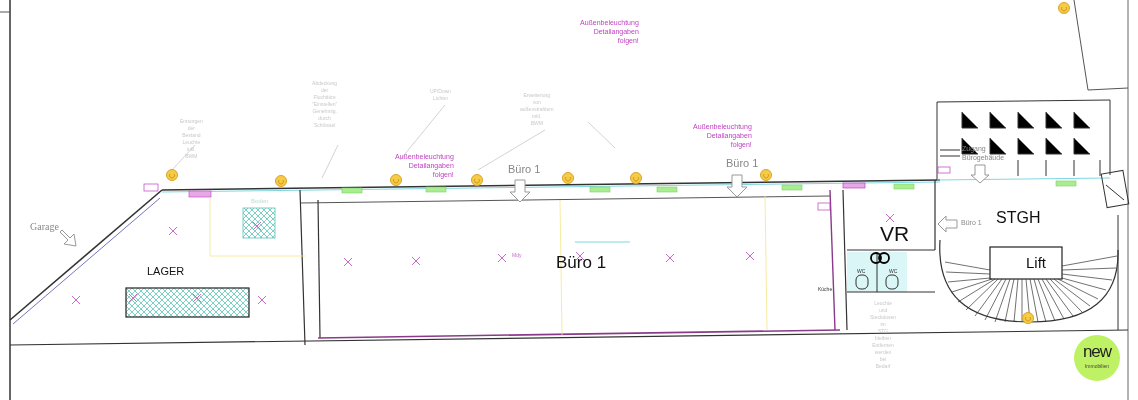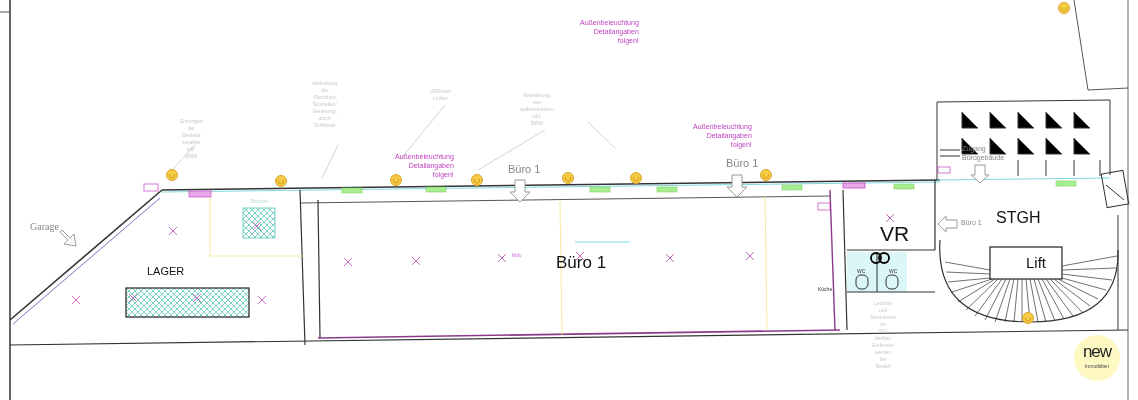--- a/index.html
+++ b/index.html
@@ -4,21 +4,21 @@
 <style>
   html, body { margin:0; padding:0; background:#ffffff; }
   body { width:1138px; height:400px; position:relative; overflow:hidden; font-family:"Liberation Sans", sans-serif; }
   svg { position:absolute; left:0; top:0; }
   .lbl { position:absolute; white-space:nowrap; }
   .room { font-family:"Liberation Sans", sans-serif; color:#111; }
   .note-pink { color:#c03ec0; font-size:7px; line-height:9px; text-align:right; }
   .note-grey { color:#c8c8c8; font-size:7px; line-height:9px; text-align:center; }
   .arrow-lbl { color:#888; font-size:12px; }
   .tiny-pink { color:#c86cc8; font-size:4px; line-height:5px; }
-  .logo { position:absolute; left:1074px; top:335px; width:46px; height:46px; border-radius:50%; background:#fef9c3; text-align:center; }
+  .logo { position:absolute; left:1074px; top:335px; width:46px; height:46px; border-radius:50%; background:#bef264; text-align:center; }
   .logo .big { font-size:17px; color:#222; line-height:22px; margin-top:6px; letter-spacing:-1px; }
   .logo .small { font-size:5px; color:#444; line-height:6px; }
 </style>
 </head>
 <body>
 
 <svg width="1138" height="400" viewBox="0 0 1138 400">
   <defs>
     <pattern id="hatch" width="6" height="6" patternUnits="userSpaceOnUse">
       <path d="M0 0 L6 6 M6 0 L0 6" stroke="#5cc4b8" stroke-width="0.8"></path>

